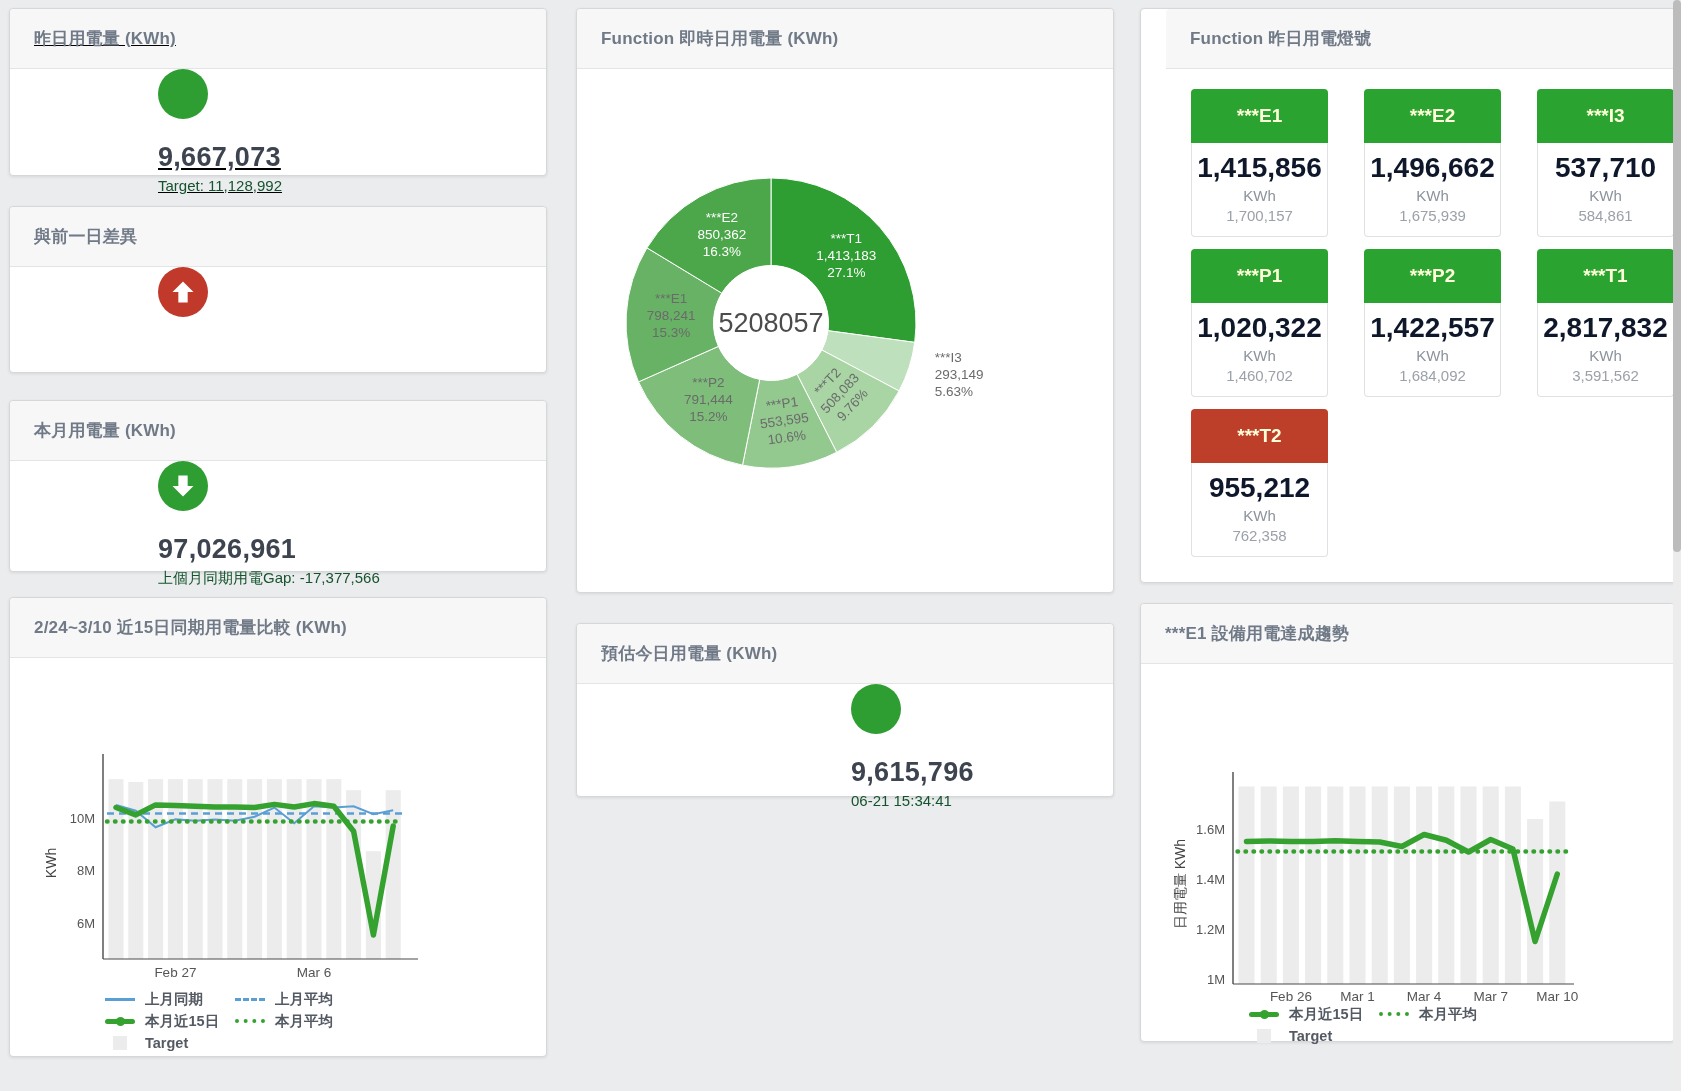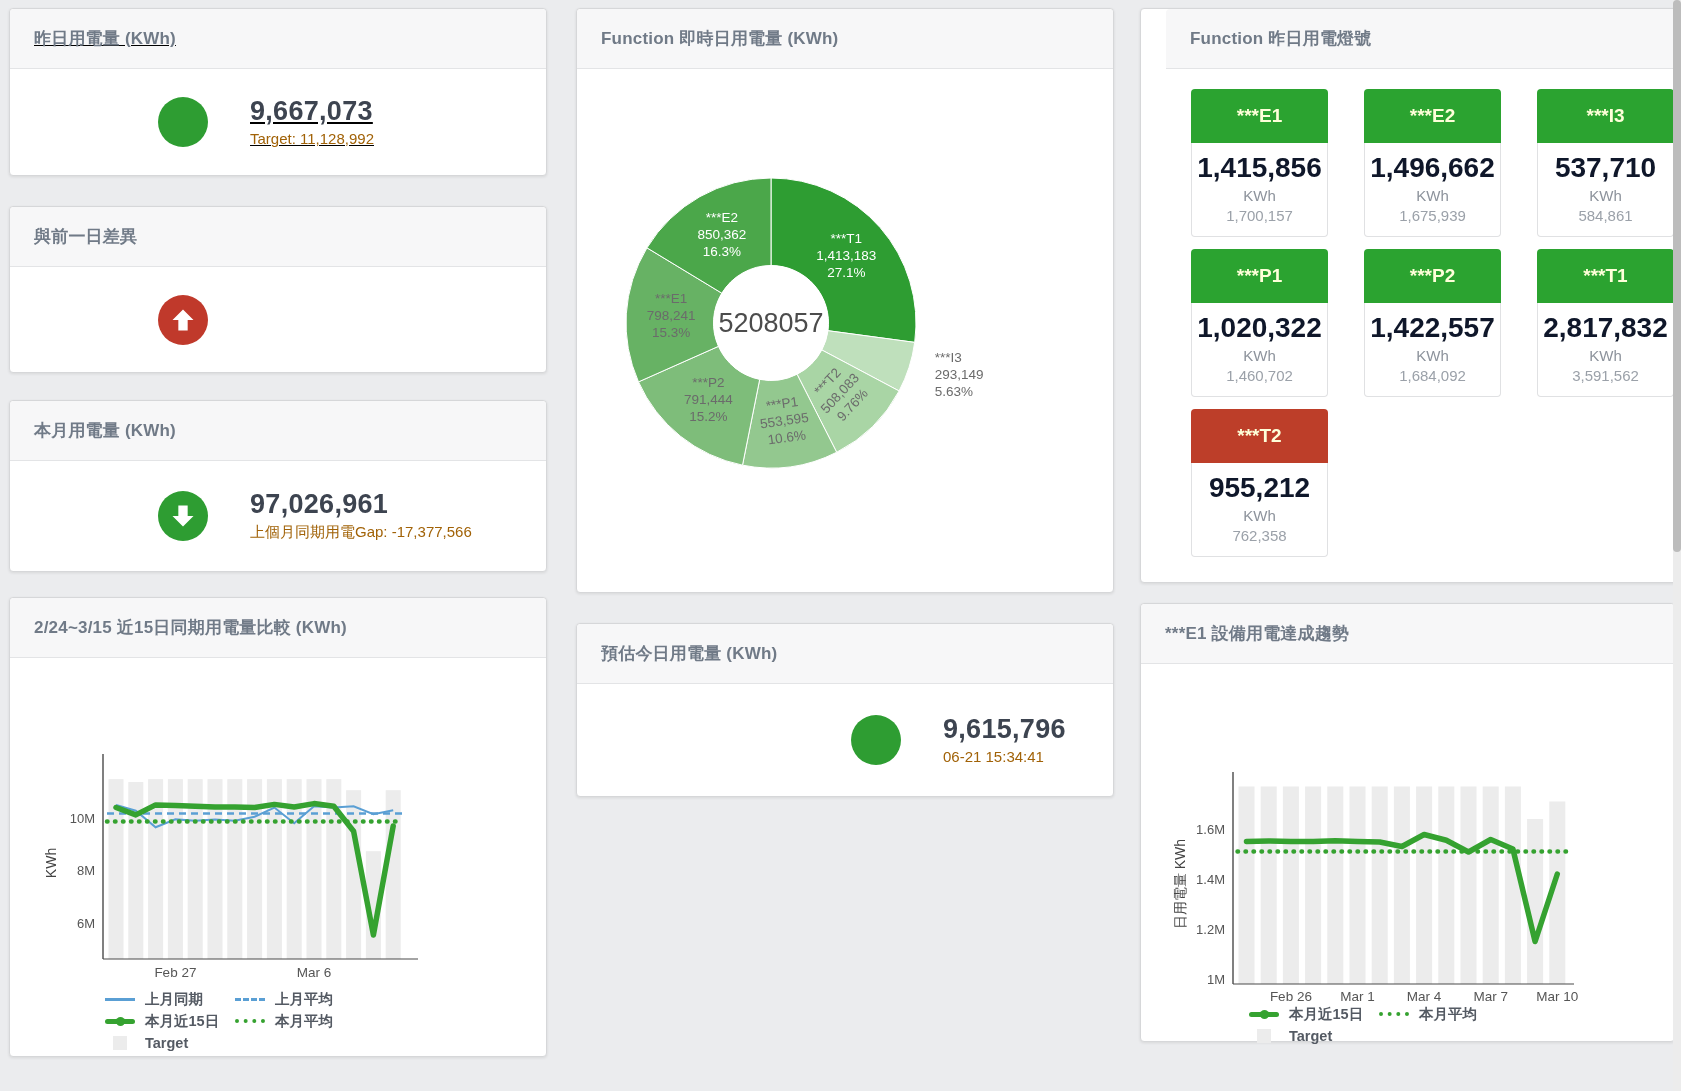--- a/index.html
+++ b/index.html
@@ -1,26 +1,26 @@
 <!DOCTYPE html>
 <html><head>
 <meta charset="utf-8">
 <style>
   html,body{margin:0;padding:0;background:#ebecee;font-family:"Liberation Sans",sans-serif;}
   #stage{position:relative;width:1681px;height:1091px;background:#ebecee;overflow:hidden;}
   .card{position:absolute;background:#fff;border:1px solid #d6d7d9;border-radius:4px;box-shadow:0 1px 3px rgba(0,0,0,.09);}
   .card-head{height:60px;background:#f7f7f8;border-bottom:1px solid #e3e4e6;border-radius:4px 4px 0 0;display:flex;align-items:center;padding:0 24px;box-sizing:border-box;}
   .card-title{font-size:17px;font-weight:700;color:#707a87;letter-spacing:.2px;}
-  .kpi-body{display:flex;align-items:center;height:calc(100% - 60px);gap:42px;box-sizing:border-box;}
+  .kpi-body{display:flex;align-items:flex-start;height:calc(100% - 60px);gap:24px;box-sizing:border-box;flex-direction:column;}
   .pad-left{padding-left:148px;}
   .pad-left-mid{padding-left:274px;}
   .big-circle{width:50px;height:50px;border-radius:50%;background:currentColor;display:flex;align-items:center;justify-content:center;flex:0 0 auto;}
   .big-circle svg{width:28px;height:28px;fill:#fff;}
   .kpi-value{font-size:27px;font-weight:700;color:#3d4450;letter-spacing:.3px;line-height:1.1;}
-  .kpi-sub{font-size:15px;color:#a16207;margin-top:4px;}
+  .kpi-sub{font-size:15px;color:#14532d;margin-top:4px;}
   
   .tiles{padding:20px 0 0 25px;display:grid;grid-template-columns:repeat(3,137px);column-gap:36px;row-gap:12px;}
   .tile-head{height:54px;border-radius:4px 4px 0 0;display:flex;align-items:center;justify-content:center;font-size:19px;font-weight:700;color:#feffd9;}
   .tile-body{border:1px solid #e0e1e3;border-top:none;border-radius:0 0 4px 4px;text-align:center;padding:9px 4px 12px;background:#fff;}
   .tile-value{font-size:28px;font-weight:700;color:#0f172a;}
   .tile-unit{font-size:15px;color:#8d939c;margin-top:3px;}
   .tile-target{font-size:15px;color:#9ba1a9;margin-top:3px;}
   
   .legend{position:absolute;font-size:14.5px;color:#545a63;font-weight:bold;}
   .lrow{display:flex;align-items:center;margin-bottom:6px;height:16px;}
@@ -80,21 +80,21 @@
       </span>
       <span class="kpi-text">
         <div class="kpi-value">97,026,961</div>
         <div class="kpi-sub">上個月同期用電Gap: -17,377,566</div>
       </span>
     </div>
   </div>
 
   <div class="card" style="left:9px;top:597px;width:536px;height:458px;">
     <div class="card-head">
-      <span class="card-title">2/24~3/15 近15日同期用電量比較 (KWh)</span>
+      <span class="card-title">2/24~3/10 近15日同期用電量比較 (KWh)</span>
     </div>
     <svg id="cmp-svg" width="536" height="330" style="position:absolute;left:0;top:61px;">
         <rect x="98.5" y="120.14713896457766" width="15" height="179.85286103542234" fill="#ececec"></rect>
         <rect x="118.3" y="123.03950953678478" width="15" height="176.96049046321522" fill="#ececec"></rect>
         <rect x="138.1" y="120.14713896457766" width="15" height="179.85286103542234" fill="#ececec"></rect>
         <rect x="157.9" y="120.14713896457766" width="15" height="179.85286103542234" fill="#ececec"></rect>
         <rect x="177.7" y="120.14713896457766" width="15" height="179.85286103542234" fill="#ececec"></rect>
         <rect x="197.5" y="120.14713896457766" width="15" height="179.85286103542234" fill="#ececec"></rect>
         <rect x="217.3" y="120.14713896457766" width="15" height="179.85286103542234" fill="#ececec"></rect>
         <rect x="237.1" y="120.14713896457766" width="15" height="179.85286103542234" fill="#ececec"></rect>

